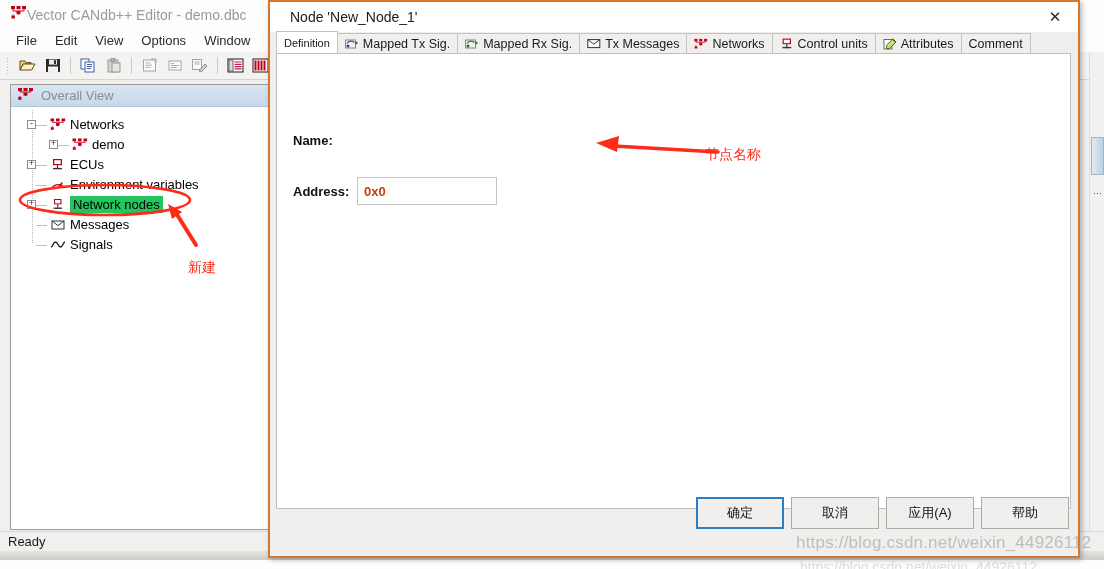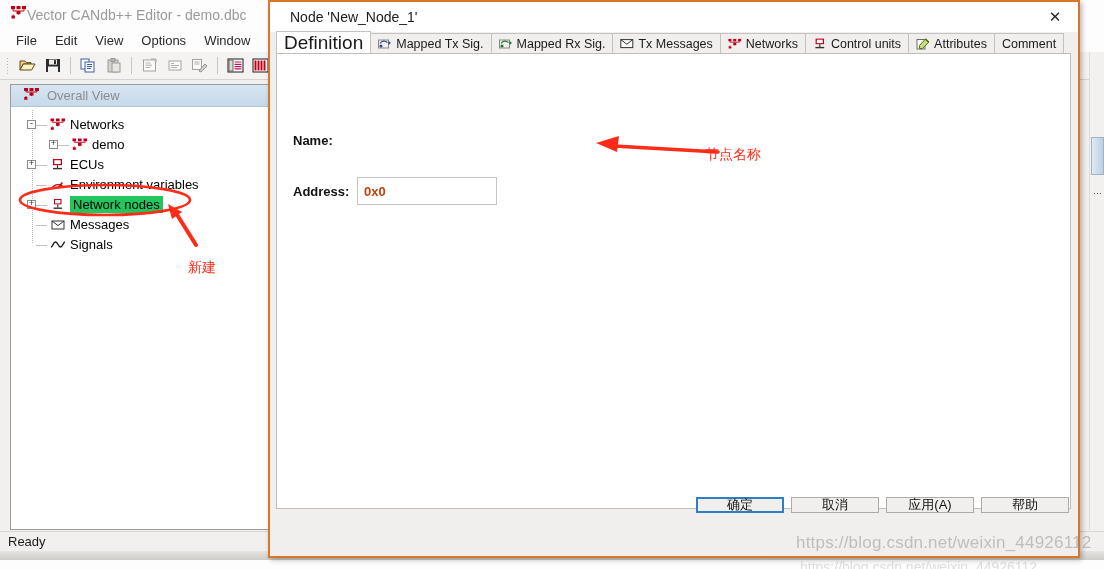--- a/index.html
+++ b/index.html
@@ -46,21 +46,21 @@
 
   
   #overall-view {
     position: absolute; left: 10px; top: 84px; width: 260px; height: 446px;
     background: #ffffff; border: 1px solid #9c9c9c;
   }
   #overall-view-header {
     height: 22px; width: 100%;
     background: linear-gradient(to bottom, #d8e6f2 0%, #c6d8ea 100%);
     border-bottom: 1px solid #b6c6d6;
-    display: flex; align-items: center; padding-left: 12px;
+    display: flex; align-items: center; padding-left: 6px;
   }
   #overall-view-title {
     font-size: 13px; color: #8d8d8d; margin-left: 7px;
   }
   #tree { position: absolute; left: 0; top: 23px; right: 0; bottom: 0;
           background: #fff; padding-top: 6px; overflow: hidden; }
   .tree-row { position: relative; height: 20px; display: flex; align-items: center;
               font-size: 13px; color: #000; }
   .expander {
     width: 9px; height: 9px; border: 1px solid #8c8c8c; background: #fff;
@@ -129,21 +129,21 @@
     display: flex; align-items: flex-end; padding-left: 6px;
   }
   .tab {
     height: 20px; display:flex; align-items:center; gap:4px;
     padding: 0 7px; font-size: 12.5px; color: #1a1a1a;
     background: #f0efed; border: 1px solid #c4c2be; border-bottom: none;
     margin-right: -1px; white-space: nowrap;
   }
   .tab.active {
     background: #ffffff; height: 22px; border-color:#c4c2be;
-    position: relative; z-index: 3; font-size: 19px;
+    position: relative; z-index: 3; font-size: 11px;
   }
   .tab-ico { width: 14px; height: 12px; display:inline-flex; align-items:center;
              justify-content:center; flex:0 0 auto; }
   #dlg-page {
     position: absolute; left: 6px; top: 51px; right: 7px; height: 456px;
     background: #ffffff; border: 1px solid #c0bebb; font-weight: bold;
   }
   .field-row { position: absolute; display: flex; align-items: center; }
   .field-label { font-size: 13px; color: #111; width: 64px; }
   #name-caret {
@@ -155,21 +155,21 @@
     font-size: 13px; color: #111; padding: 6px 5px 0 5px;
   }
   #address-display {
     width: 140px; height: 28px; border: 1px solid #c6c4c1; background: #fff;
     font-size: 13px; color: #c2410c; padding: 6px 5px 0 6px;
   }
   #dlg-buttonbar {
     position: absolute; left: 0; bottom: 0; width: 100%; height: 70px;
   }
   .dlg-btn {
-    position: absolute; top: 11px; width: 88px; height: 16px;
+    position: absolute; top: 11px; width: 88px; height: 32px;
     background: #f0efed; border: 1px solid #adaba7;
     font-size: 13px; color: #111; display:flex;
     align-items:center; justify-content:center; white-space: nowrap;
   }
   .dlg-btn.default { border: 2px solid #2d7fc4; }
 
   
   .anno-text {
     position: absolute; color: #fd2b18; font-size: 14px; white-space: nowrap;
     font-family: "Liberation Sans", sans-serif;

